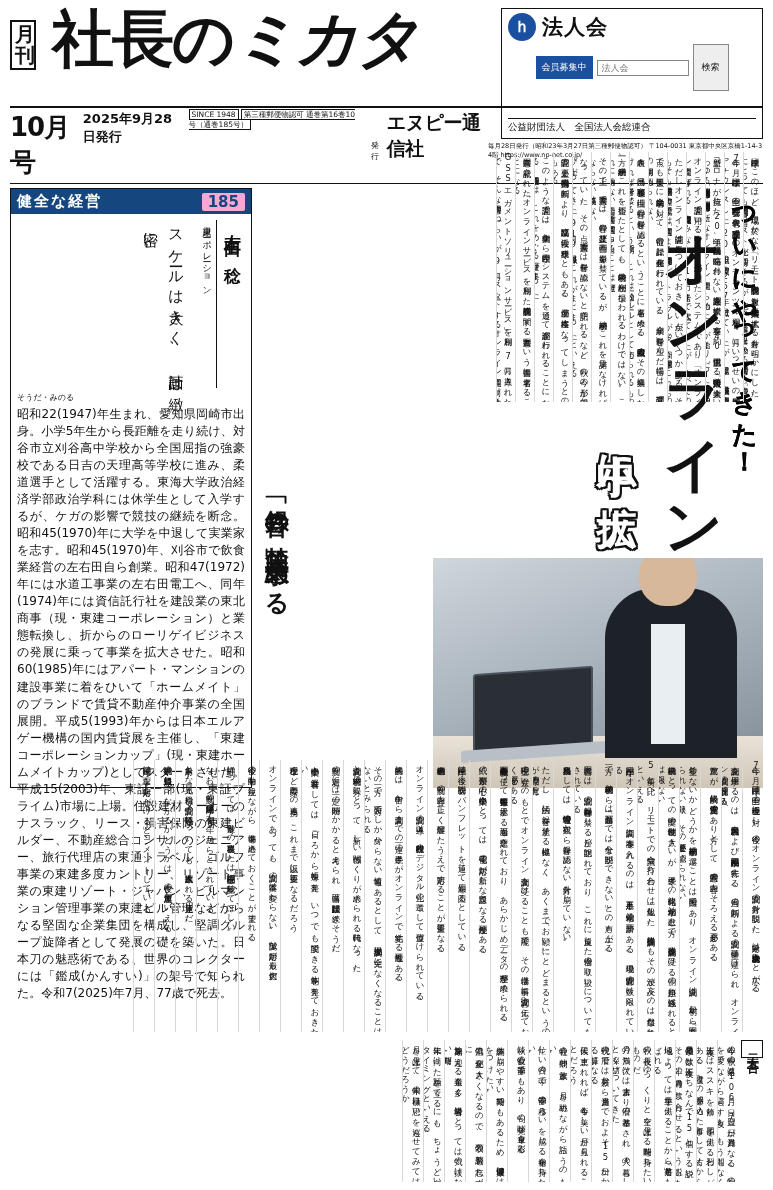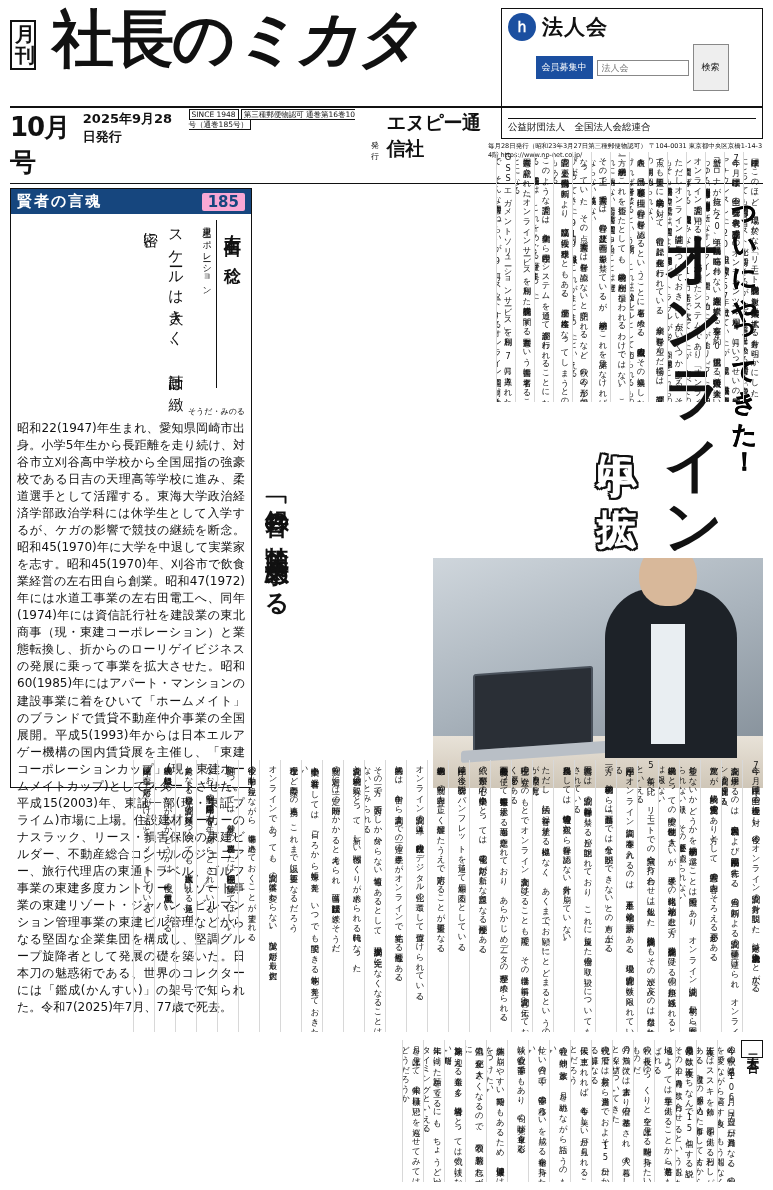--- a/index.html
+++ b/index.html
@@ -92,21 +92,21 @@
     height:100%;
   }
   .kenja-affil {
     writing-mode:vertical-rl; font-size:9px; letter-spacing:1px; height:100%;
     border-right:1px solid #111; padding-right:3px; margin-right:3px;
   }
   .kenja-quote {
     writing-mode:vertical-rl; font-size:15px; line-height:1.7; letter-spacing:2px;
     height:100%; margin-right:10px;
   }
-  .kenja-ruby { font-size:8px; margin-top:18px;text-align:right; }
+  .kenja-ruby { font-size:8px; margin-top:4px; }
   .kenja-bio {
     font-size:12px; line-height:1.42; text-align:justify; margin-top:3px;
     column-count:1;
   }
 
   
   .feature { flex:1 1 auto; position:relative; background:#fff; }
   .feature-inner { position:relative; width:100%; height:100%; }
 
   .kicker {
@@ -248,21 +248,21 @@
       <span class="pub-name">エヌピー通信社</span>
       <span class="pub-meta">毎月28日発行（昭和23年3月27日第三種郵便物認可）
 〒104-0031 東京都中央区京橋1-14-3 4階 https://www.np-net.co.jp/</span>
     </span>
   </div>
 
   <div class="main">
 
     <div class="kenja">
       <div class="kenja-head">
-        <span class="kenja-title">賢者の言魂</span>
+        <span class="kenja-title">健全な経営</span>
         <span class="kenja-no">185</span>
       </div>
       <div class="kenja-body">
         <div class="kenja-quote-wrap">
           <div class="kenja-name">左右田　稔</div>
           <div class="kenja-affil">東建コーポレーション</div>
           <div class="kenja-quote">スケールは大きく、
 計画は緻密に。</div>
         </div>
         <div class="kenja-ruby">そうだ・みのる</div>

